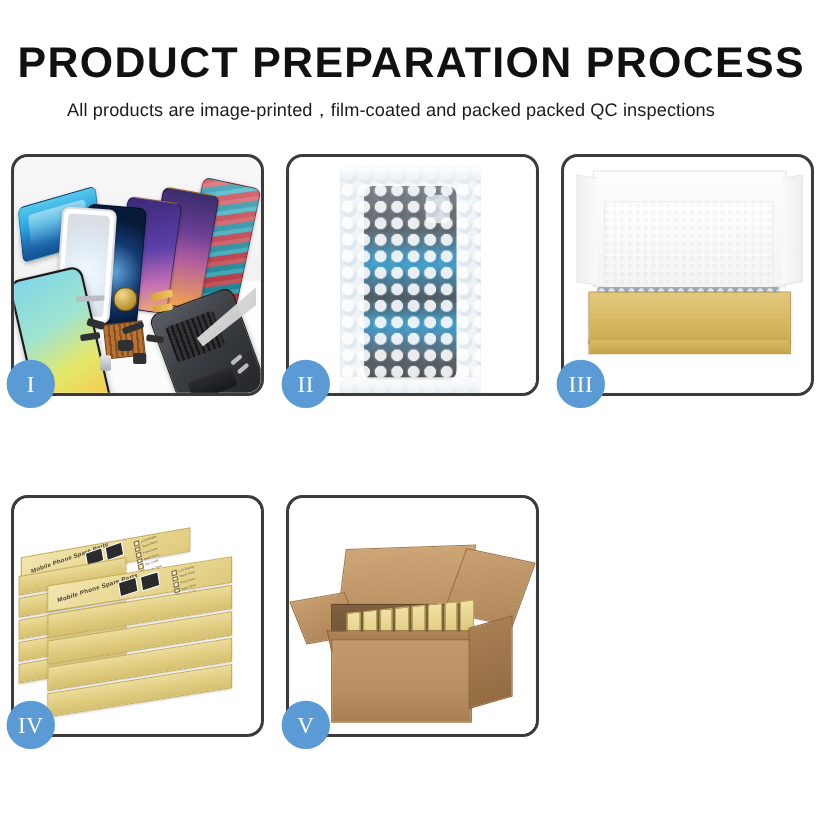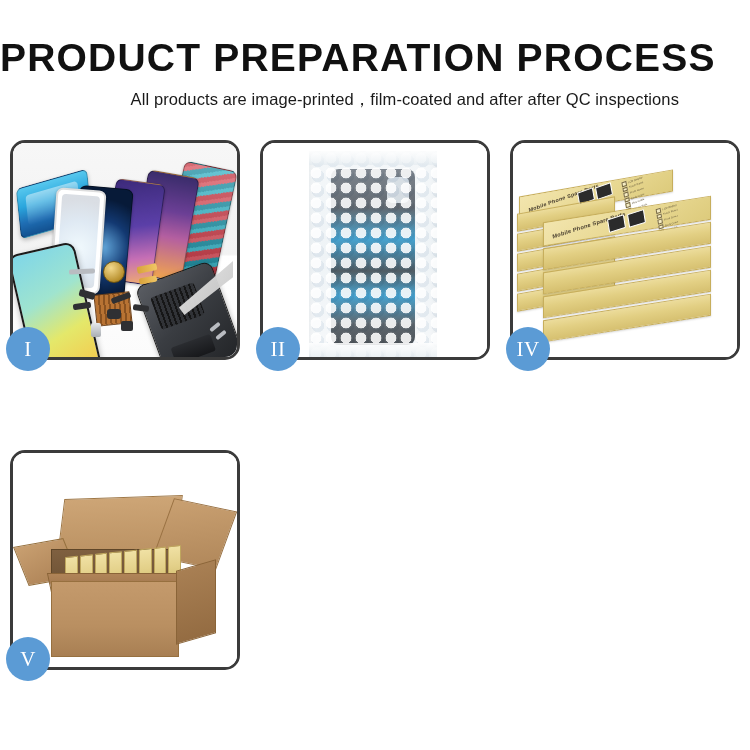--- a/index.html
+++ b/index.html
@@ -17,23 +17,23 @@
   .page {
     width: 750px;
     height: 750px;
     position: relative;
     background: #ffffff;
   }
 
   
   .header {
     position: absolute;
-    left: 0; top: 0;
+    left: 16px; top: 0;
     width: 679px;
-    text-align: right;
+    text-align: center;
   }
   .title {
     margin: 0;
     padding-top: 36px;
     font-size: 39px;
     font-weight: 700;
     letter-spacing: 1.2px;
     color: #111111;
     font-family: "Liberation Sans", sans-serif;
     white-space: nowrap;
@@ -438,21 +438,21 @@
     background: radial-gradient(ellipse at 50% 50%, rgba(0,0,0,.12), rgba(0,0,0,0) 70%);
   }
 </style>
 </head>
 <body>
 
 <div class="page">
 
   <div class="header">
     <h1 class="title">PRODUCT PREPARATION PROCESS</h1>
-    <p class="subtitle">All products are image-printed，film-coated and after after QC inspections</p>
+    <p class="subtitle">All products are image-printed，film-coated and packed packed QC inspections</p>
   </div>
 
   <div class="grid">
 
     <div class="panel">
       <div class="panel-inner">
         <div class="scene-parts">
           <div class="ph-blue-flat"></div>
           <div class="ph ph-a"></div>
           <div class="ph ph-b"></div>
@@ -489,20 +489,33 @@
             <div class="bubbles b2"></div>
             <div class="bubbles"></div>
             <div class="bag-seal" style="top:0;"></div>
             <div class="bag-seal" style="bottom:0;"></div>
           </div>
         </div>
       </div>
       <div class="badge">II</div>
     </div>
 
+    <div class="panel">
+      <div class="panel-inner">
+        <div class="scene-boxopen">
+          <div class="bo-lid"></div>
+          <div class="bo-foam"></div>
+          <div class="bo-contents"></div>
+          <div class="bo-blue"></div>
+          <div class="bo-tray"></div>
+          <div class="bo-front-lip"></div>
+        </div>
+      </div>
+      <div class="badge">III</div>
+    </div>
 
     <div class="panel">
       <div class="panel-inner">
         <div class="scene-stack">
 
           <div class="sbox" style="left:6px;top:40px;width:152px;height:20px;transform:skewY(-10deg);">
             <div class="face-top"></div>
             <div class="lid-label" style="left:8px;top:5px;font-size:5.4px;transform:rotate(-10deg);">Mobile Phone Spare Parts</div>
             <div class="lid-thumb" style="left:58px;top:4px;width:14px;height:11px;transform:rotate(-10deg);"></div>
             <div class="lid-thumb" style="left:76px;top:2px;width:14px;height:11px;transform:rotate(-10deg);"></div>

